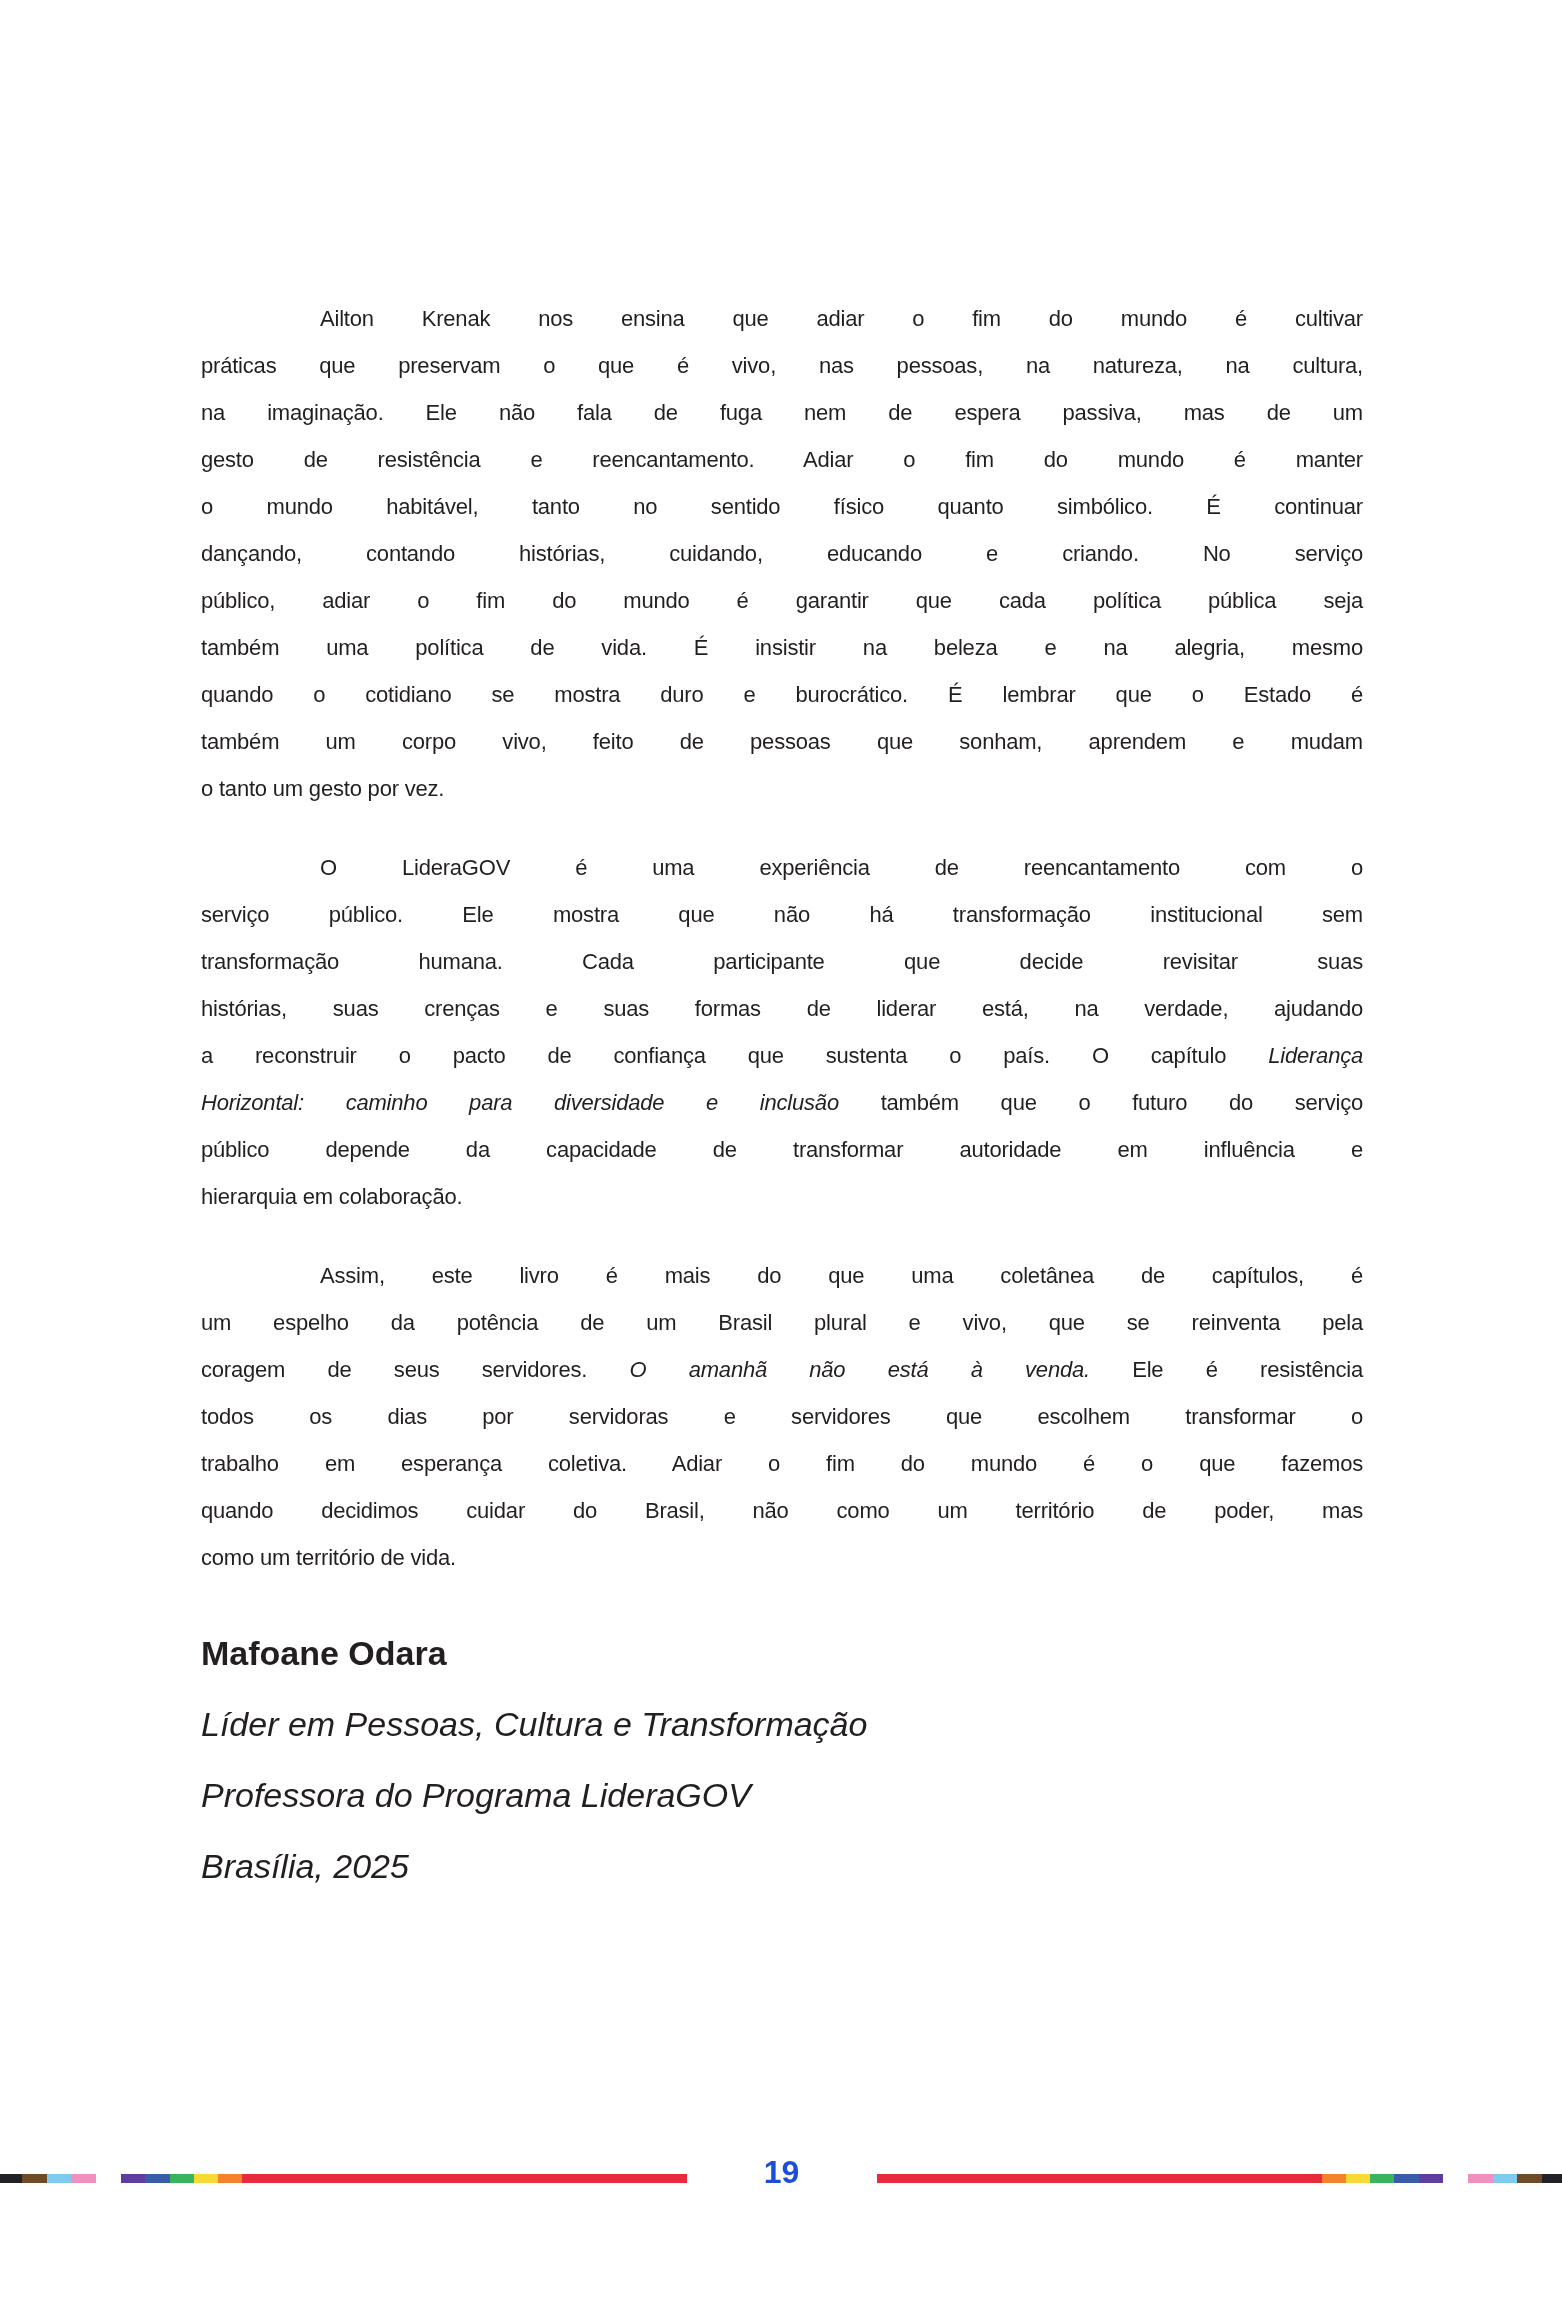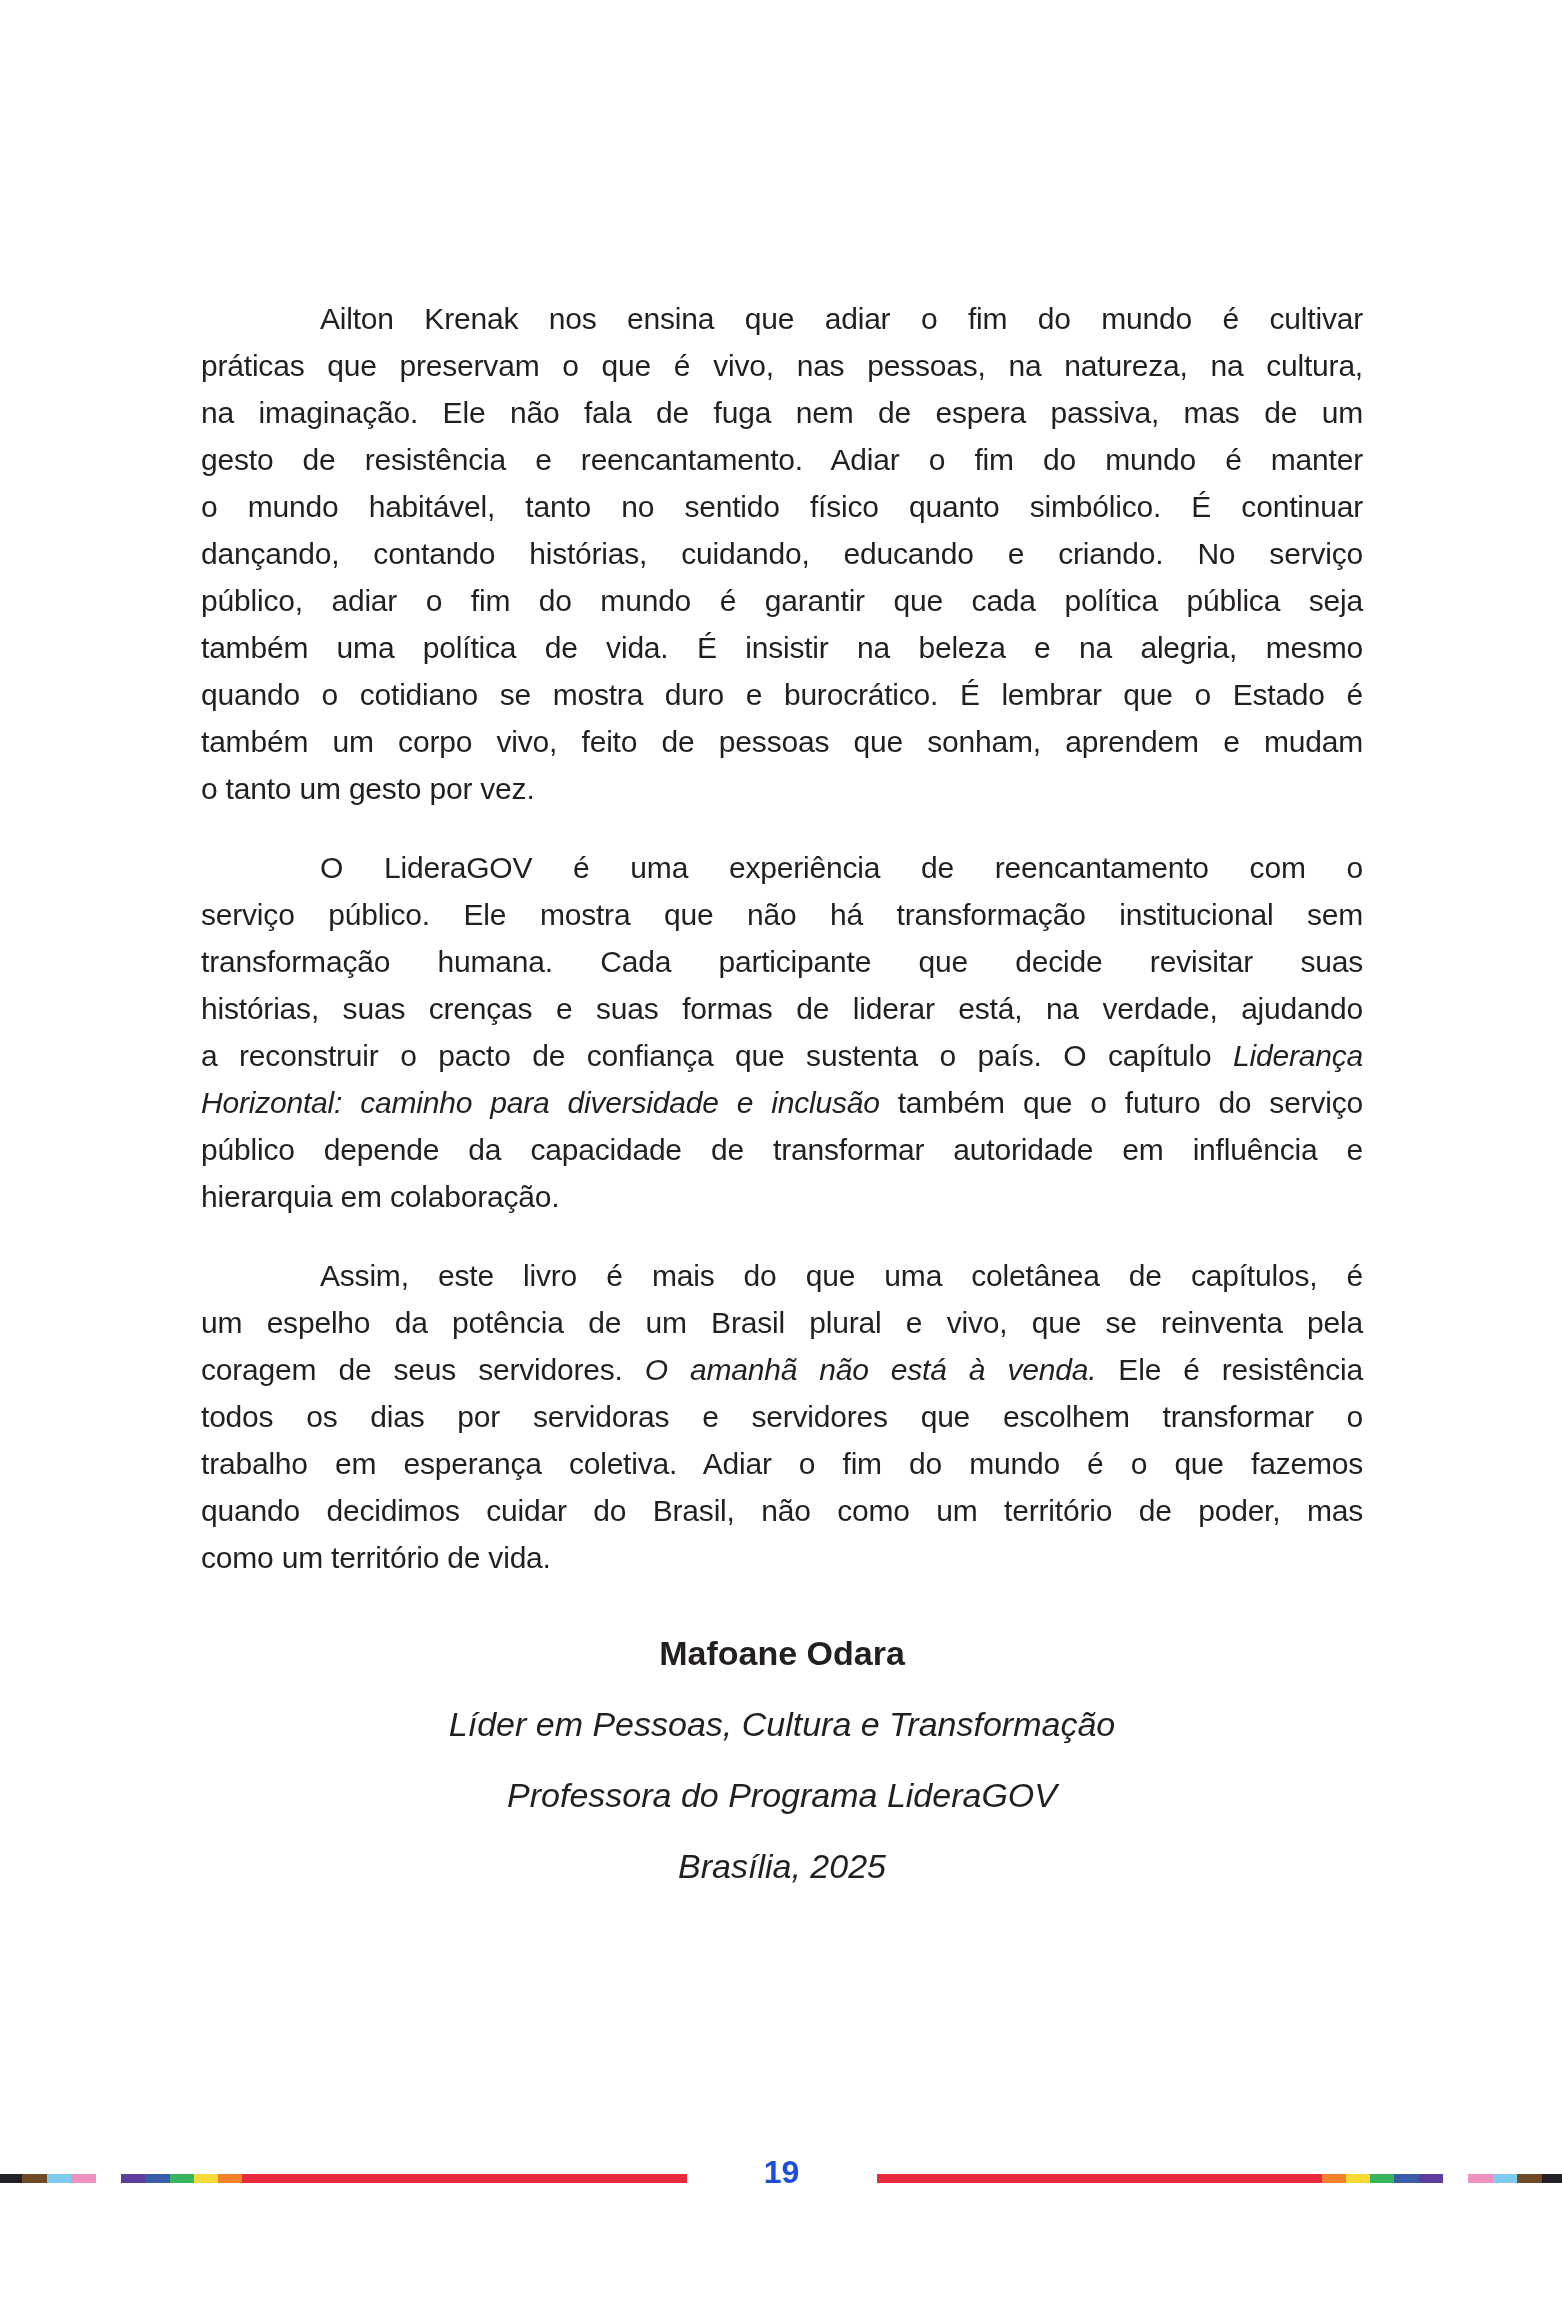--- a/index.html
+++ b/index.html
@@ -10,39 +10,39 @@
     background: #ffffff;
     font-family: "Liberation Sans", sans-serif;
     color: #231f20;
     overflow: hidden;
   }
   .body-text {
     position: absolute;
     left: 201px;
     top: 295px;
     width: 1162px;
-    font-size: 30px;
+    font-size: 22px;
     line-height: 47px;
     letter-spacing: -0.2px;
   }
   .para { margin: 0 0 32px 0; }
   .para:last-child { margin-bottom: 0; }
   .line {
     text-align: justify;
     text-align-last: justify;
   }
   .line.last { text-align-last: left; }
   .line.indent { text-indent: 119px; }
   .it { font-style: italic; }
   .signature {
     position: absolute;
     left: 201px;
     top: 1618px;
     width: 1162px;
-    text-align: center;
+    text-align: left;
     font-size: 34px;
     line-height: 71px;
   }
   .sig-name { font-weight: bold; }
   .sig-role { font-style: italic; }
   .footer-stripe {
     position: absolute;
     top: 2174px;
     height: 8.5px;
     display: flex;

